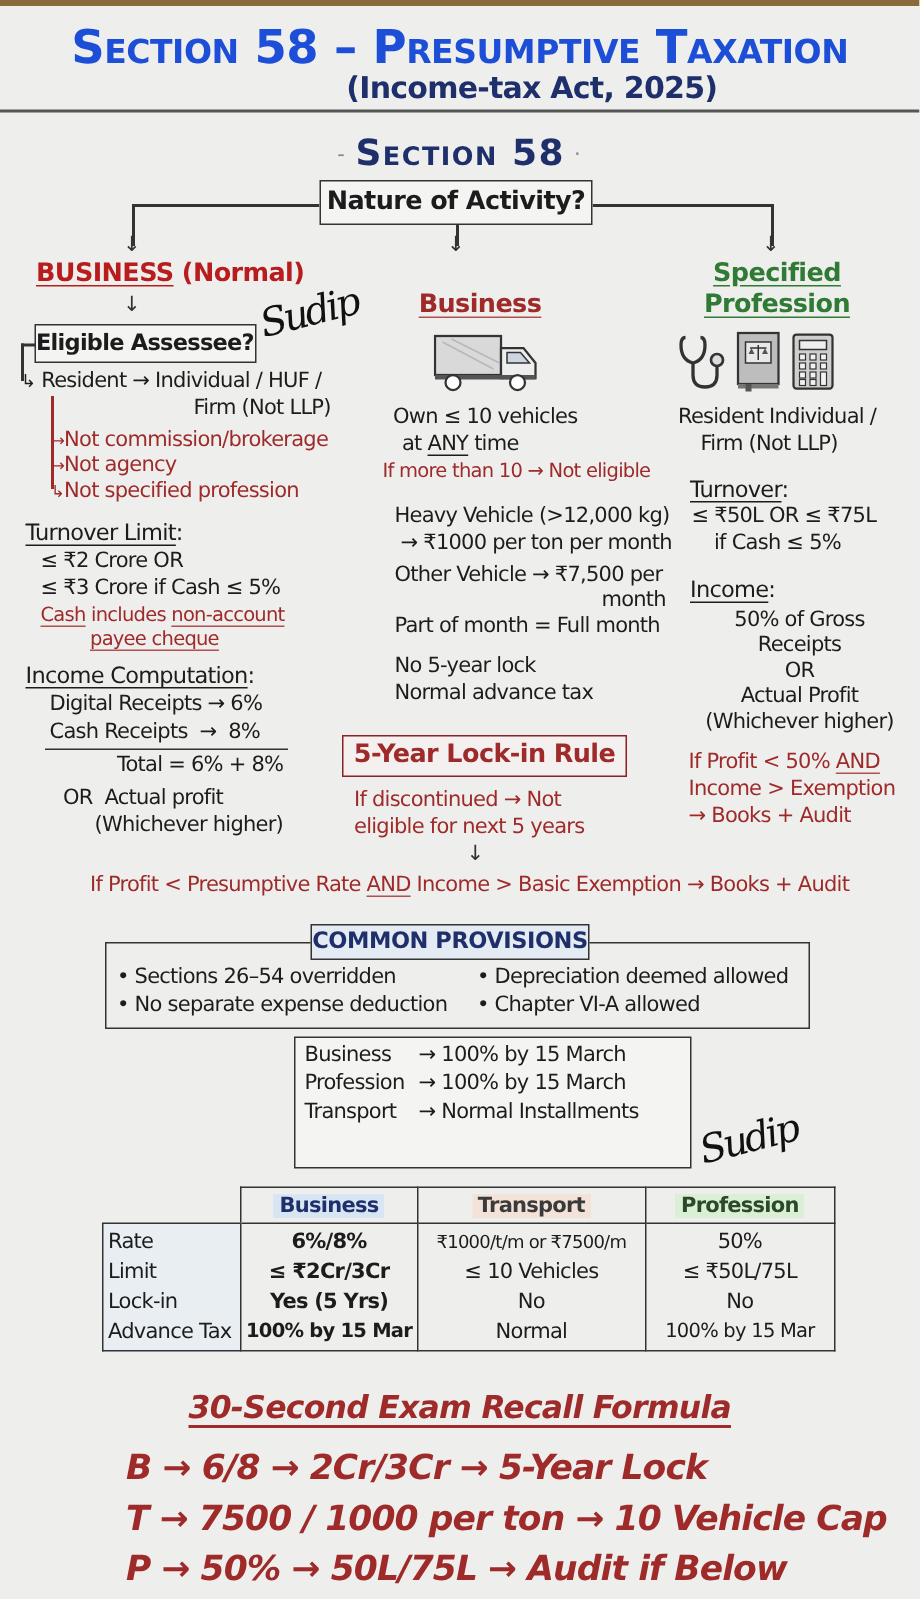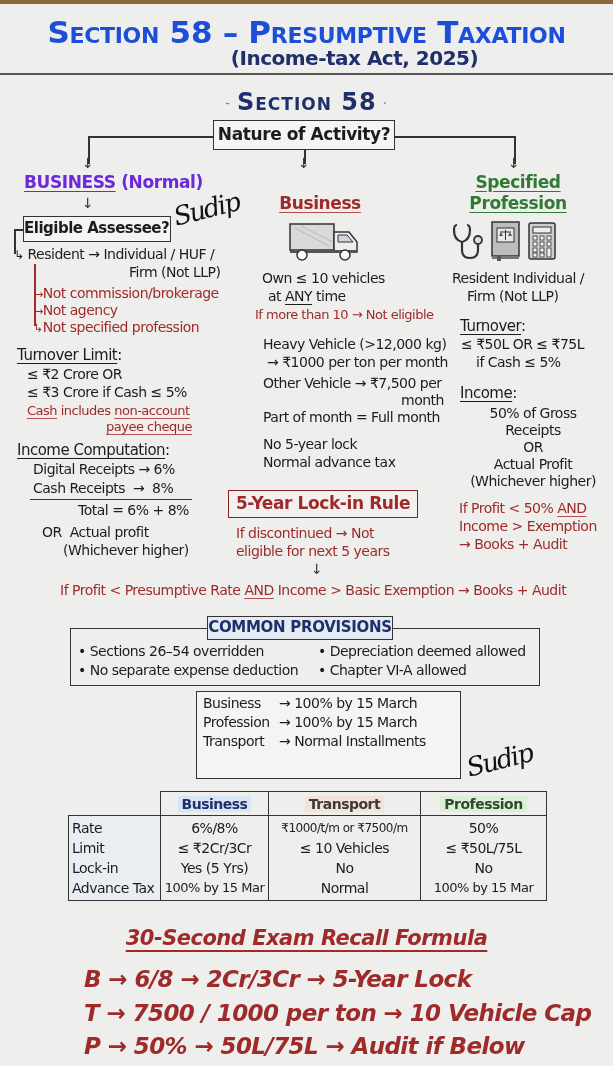--- a/index.html
+++ b/index.html
@@ -5,21 +5,21 @@
   * { box-sizing: border-box; margin: 0; padding: 0; }
   html, body { width: 613px; height: 1066px; overflow: hidden; }
   body {
     background: #eeeeec;
     font-family: "DejaVu Sans", sans-serif;
     color: #1c1c1c;
     position: relative;
   }
   .topband { position:absolute; left:0; top:0; width:613px; height:4px; background:#8a6a3a; }
   .abs { position: absolute; }
-  .navy { color: #6d28d9; }
+  .navy { color: #b91c1c; }
   .red { color: #9e2a2a; }
   .green { color: #2f7a34; }
   .u { text-decoration: underline; text-underline-offset: 3px; }
   .u-red { text-decoration: underline; text-decoration-color: #b05050; text-underline-offset: 3px; }
 
   .title-main { left:0; width:613px; top:14px; text-align:center; font-size:31px; font-weight:bold; color:#1d4ed8; font-variant: small-caps; letter-spacing:-0.3px; }
   .title-sub { left:0; width:613px; top:46px; text-align:center; font-size:20px; font-weight:bold; color:#1f2f6b; letter-spacing:-0.5px;margin-left:48px; }
   .hr-title { left:0; top:73px; width:613px; height:2px; background:#555; }
 
   .sec58 { left:0; width:613px; top:88px; text-align:center; font-size:24px; font-weight:bold; color:#1f2f6b; font-variant: small-caps; letter-spacing:1px; }
@@ -53,21 +53,21 @@
   table.summary { position:absolute; left:68px; top:791px; border-collapse:collapse; font-size:14px; letter-spacing:-0.5px; }
   table.summary td, table.summary th { border:1.5px solid #333; }
   table.summary th { height:24px; font-weight:bold; font-size:14px; text-align:center; }
   table.summary th.blank { border:none; border-bottom:1.5px solid #333; background:transparent; }
   .th-bus { color:#1f2f6b; }
   .th-bus span { background:#d8e6f3; padding:0 4px; }
   .th-tr span { background:#f3e2d8; padding:0 4px; color:#3a3a3a; }
   .th-pr span { background:#dbeed6; padding:0 4px; color:#2a4a2a; }
   table.summary td { vertical-align:top; padding:2px 3px; line-height:20px; text-align:center; }
   table.summary td.rowlab { text-align:left; background:#e9eef3; width:92px; }
-  td.c-bus { width:108px; }
+  td.c-bus { width:108px;font-weight:bold; }
   td.c-tr { width:152px; }
   td.c-pr { width:126px; }
   .cell-line { white-space:nowrap; }
   .small12 { font-size:12px; }
 
   .recall-title { left:0; width:613px; top:926px; text-align:center; font-family: "DejaVu Sans", sans-serif; font-style: italic; font-weight:bold; font-size:21px; color:#9e2a2a; letter-spacing:-0.5px; }
   .recall-title span { text-decoration: underline; text-underline-offset:5px; text-decoration-thickness:2px; }
   .recall-line { left:84px; font-style: italic; font-weight:bold; font-size:23px; color:#9e2a2a; letter-spacing:-0.6px; white-space:nowrap; }
 </style>
 </head>
@@ -109,21 +109,21 @@
 <div class="abs txt14 red" style="left:34px; top:285px;"><span style="font-size:11px;">→</span><span>Not commission/brokerage</span></div>
 <div class="abs txt14 red" style="left:34px; top:302px;"><span style="font-size:11px;">→</span><span>Not agency</span></div>
 <div class="abs txt14 red" style="left:34px; top:319px;text-align:right;"><span style="font-size:11px;">↳</span><span>Not specified profession</span></div>
 
 <div class="abs txt15" style="left:17px; top:346px;"><span class="u">Turnover Limit</span>:</div>
 <div class="abs txt14" style="left:27px; top:366px;">≤ ₹2 Crore OR</div>
 <div class="abs txt14" style="left:27px; top:384px;">≤ ₹3 Crore if Cash ≤ 5%</div>
 <div class="abs txt13 red" style="left:27px; top:403px;">
   <span class="u-red">Cash</span><span> includes </span><span class="u-red">non-account</span>
 </div>
-<div class="abs txt13 red" style="left:60px; top:419px;margin-left:46px;"><span class="u-red">payee cheque</span></div>
+<div class="abs txt13 red" style="left:60px; top:419px;"><span class="u-red">payee cheque</span></div>
 
 <div class="abs txt15" style="left:17px; top:441px;"><span class="u">Income Computation</span>:</div>
 <div class="abs txt14" style="left:33px; top:461px;">Digital Receipts → 6%</div>
 <div class="abs txt14" style="left:33px; top:480px; white-space:pre;">Cash Receipts  →  8%</div>
 <div class="line" style="left:30px; top:499px; width:162px; height:1.2px;"></div>
 <div class="abs txt14" style="left:78px; top:502px;">Total = 6% + 8%</div>
 <div class="abs txt14" style="left:42px; top:524px; white-space:pre;">OR  Actual profit</div>
 <div class="abs txt14" style="left:63px; top:542px;">(Whichever higher)</div>
 
 <div class="abs signature" style="left:173px; top:194px;">Sudip</div>

